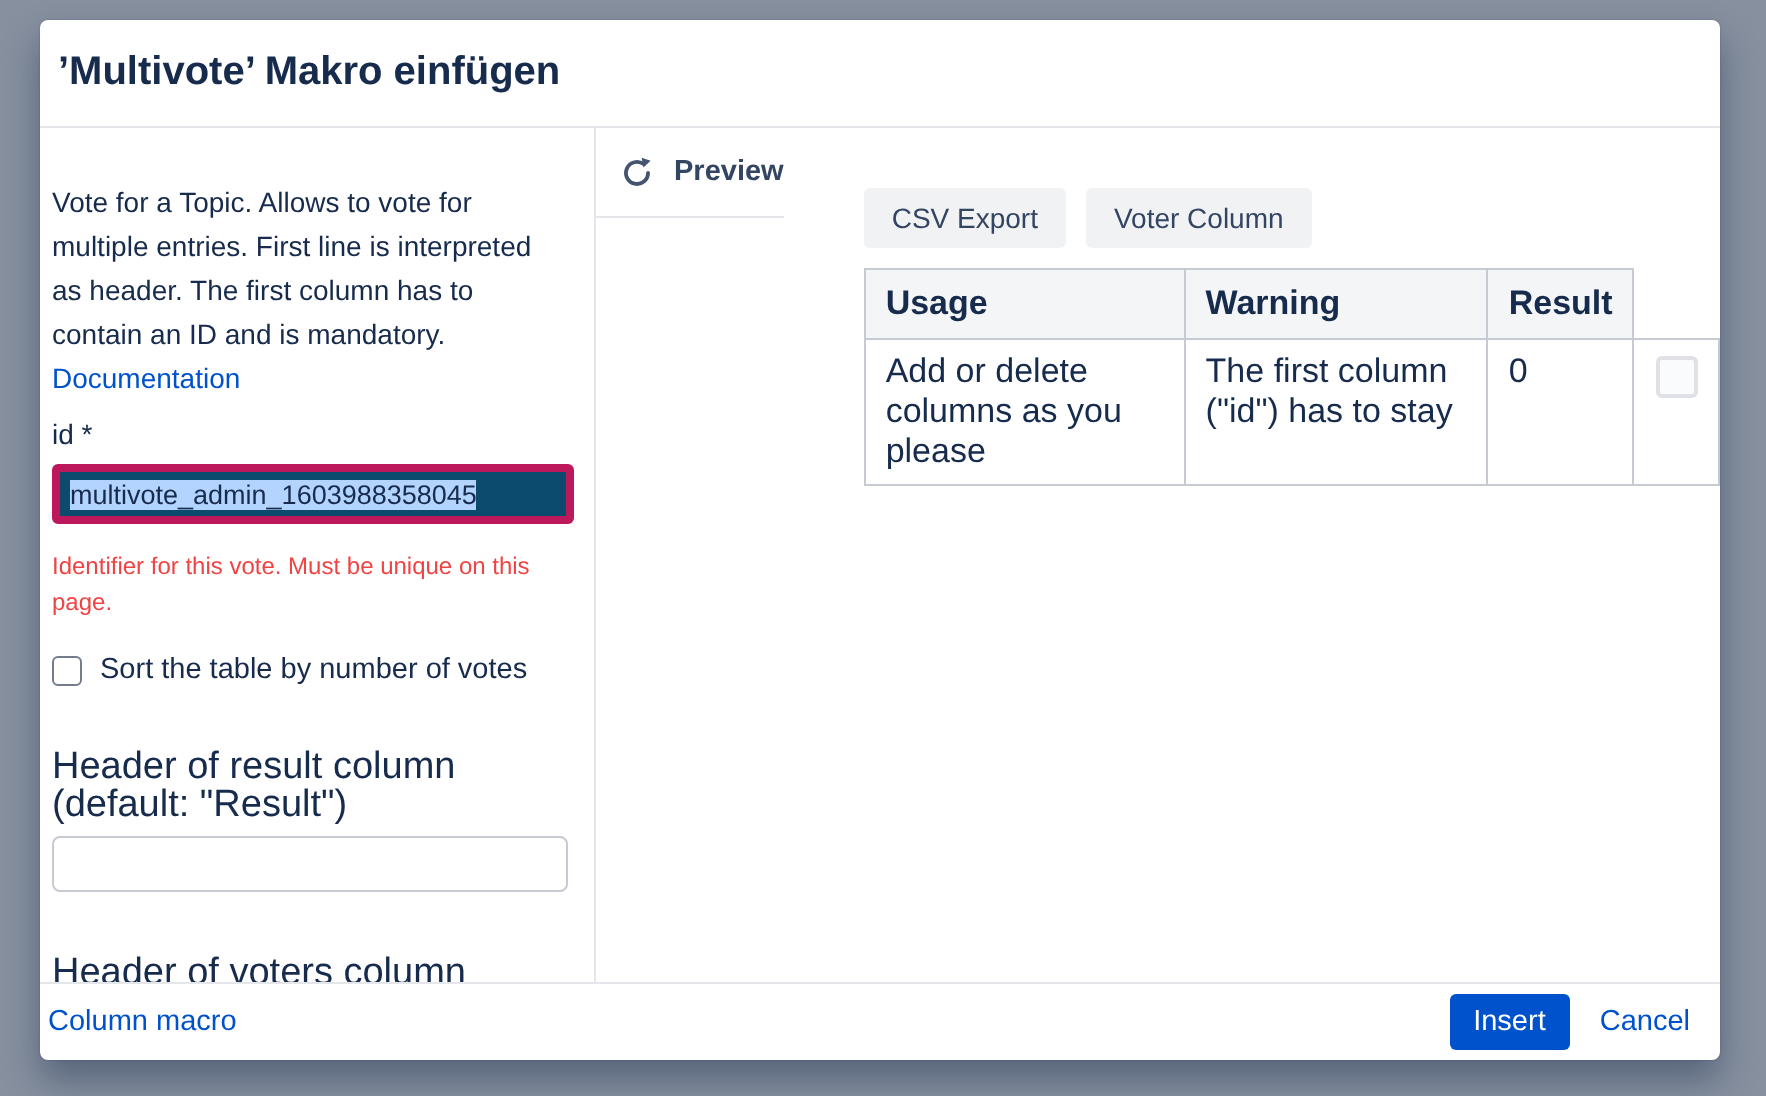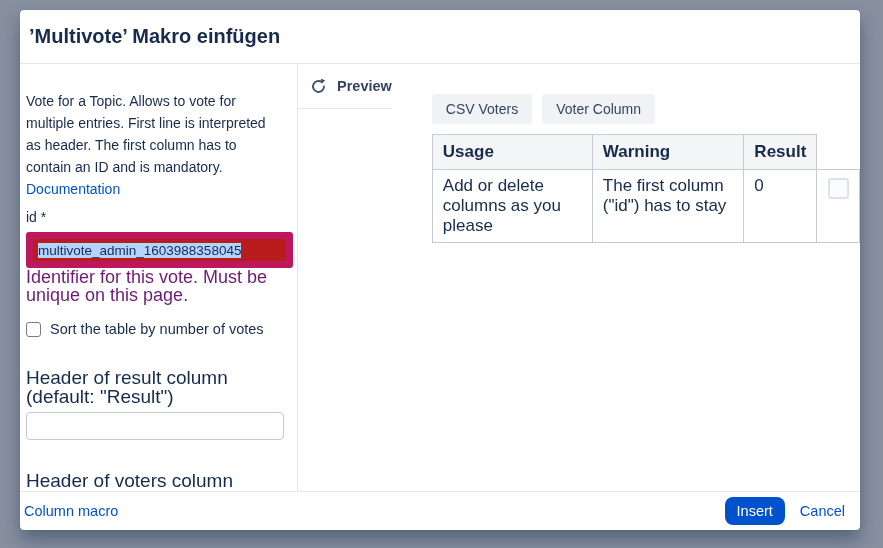--- a/index.html
+++ b/index.html
@@ -34,26 +34,26 @@
     box-sizing:border-box;
     padding:26px 0 0 6px;
     overflow:hidden;
     font-size:14px;
   }
   .description { width:252px; line-height:22px; color:#172B4D; }
   .doc-link { color:#0052CC; text-decoration:none; cursor:pointer; }
   .field-label { margin-top:8px; font-size:14px; line-height:19px; width:252px; }
   .id-input {
     margin-top:5px; width:248px; height:22px;
-    border:7px solid #be185d; border-radius:3px;
+    border:4px solid #be185d; border-radius:3px;
     display:flex; align-items:center; padding-left:5px;
-    box-sizing:content-box; background:#b91c1c;
+    box-sizing:content-box; background:#0c4a6e;
   }
   .id-input .selected-text { background:#B3D4FF; font-size:13.5px; color:#172B4D; white-space:nowrap; }
-  .help-text { margin-top:0; width:245px; font-size:18px; line-height:18px; color:#701a75; }
+  .help-text { margin-top:12px; width:245px; font-size:12px; line-height:18px; color:#ef4444; }
   .checkbox-row { margin-top:17px; display:flex; align-items:center; }
   .checkbox-box {
     width:13px; height:13px; border:1px solid #737D8C; border-radius:3px;
     background:#fff; margin-right:9px; flex:0 0 auto; cursor:pointer;
   }
   .checkbox-label { font-size:14.5px; }
   .input-label { margin-top:31px; font-size:19px; line-height:19px; width:252px; }
   .text-input {
     display:block; margin-top:6px; width:246px; height:26px;
     border:1px solid #C5CAD3; border-radius:4px; background:#fff;
@@ -93,21 +93,21 @@
   
   .dialog-footer {
     height:39px; flex:0 0 39px;
     border-top:1px solid #E4E6EA;
     display:flex; align-items:center;
     padding:0 10px 0 4px; box-sizing:border-box;
   }
   .select-macro-link { color:#0052CC; font-size:14.5px; text-decoration:none; cursor:pointer; }
   .footer-spacer { flex:1 1 auto; }
   .insert-button {
-    background:#0052CC; color:#fff; border:none; border-radius:8px;
+    background:#0052CC; color:#fff; border:none; border-radius:3px;
     height:28px; padding:0 12px; font-size:14.5px; font-weight:500;
     font-family:"Liberation Sans", sans-serif; display:flex; align-items:center; cursor:pointer;
   }
   .cancel-link { color:#0052CC; font-size:14.5px; margin-left:15px; margin-right:5px; text-decoration:none; cursor:pointer; }
 </style>
 </head>
 <body>
 
 <div class="dialog">
 
@@ -142,21 +142,21 @@
       <div class="preview-header">
         <svg class="refresh-icon" viewBox="0 0 16 16">
           <path d="M13.2 8a5.2 5.2 0 1 1-2.1-4.2" fill="none" stroke="#44546F" stroke-width="1.8" stroke-linecap="round"></path>
           <polygon points="10.2,0.8 14.4,2.2 11.0,5.4" fill="#44546F"></polygon>
         </svg>
         <span class="preview-title">Preview</span>
       </div>
 
       <div class="preview-content">
         <div class="chip-row">
-          <div class="chip">CSV Voters</div>
+          <div class="chip">CSV Export</div>
           <div class="chip">Voter Column</div>
         </div>
 
         <table class="preview-table">
           <tbody>
               <tr>
             <th class="col-usage">Usage</th>
             <th class="col-warning">Warning</th>
             <th class="col-result">Result</th>
             <th class="ghost col-vote"></th>

